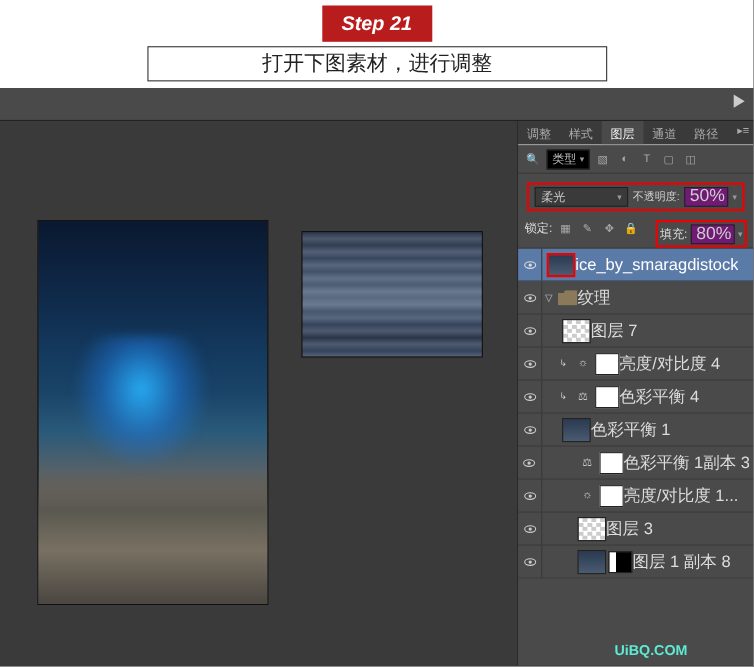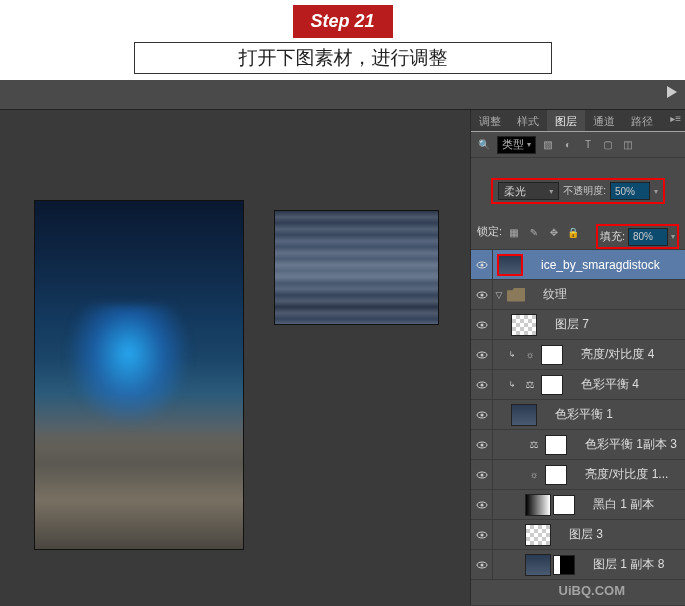--- a/index.html
+++ b/index.html
@@ -12,48 +12,48 @@
 .canvas1::after{content:"";position:absolute;bottom:0;left:0;width:100%;height:35%;background:linear-gradient(180deg,transparent,#5a5850 30%,#787062 60%,#4a4640)}
 .canvas2{position:absolute;top:130px;left:274px;width:165px;height:115px;background:linear-gradient(180deg,#2a3548 0%,#3a4a62 25%,#4a5a72 40%,#5a6a80 55%,#3a4a62 70%,#2a3548 85%,#3a4a62 100%);border:1px solid #111}
 .canvas2::before{content:"";position:absolute;inset:0;background:repeating-linear-gradient(180deg,transparent 0,rgba(200,210,230,.2) 6px,transparent 12px)}
 .panel{position:absolute;top:30px;right:0;width:215px;height:495px;background:#4a4a4a;border-left:1px solid #2a2a2a;font-size:11px;color:#ddd}
 .tabs{display:flex;background:#3a3a3a;height:22px;border-bottom:1px solid #a3a3a3}
 .tab{padding:4px 8px;font-size:11px;color:#aaa;cursor:pointer}
 .tab.active{background:#4a4a4a;color:#eee}
 .filter-row{display:flex;align-items:center;height:26px;padding:0 6px;gap:4px;border-bottom:1px solid #3a3a3a}
 .kind-sel{display:flex;align-items:center;gap:3px;background:#000000;border:1px solid #222;padding:1px 4px;height:18px;color:#bbb}
 .mini-ico{width:16px;height:16px;display:flex;align-items:center;justify-content:center;color:#aaa;font-size:10px}
-.blend-row{display:flex;align-items:center;height:26px;padding:3px 5px;gap:4px;border:2px solid #e00;margin:20px}
+.blend-row{display:flex;align-items:center;height:26px;padding:3px 5px;gap:4px;border:2px solid #e00;margin:8px}
 .blend-sel{flex:1;background:#3a3a3a;border:1px solid #222;height:18px;display:flex;align-items:center;padding:0 5px;justify-content:space-between;color:#ccc}
 .opac-lbl{font-size:10px;color:#ccc}
-.opac-val{background:#0c4a6e;border:1px solid #222;height:18px;width:40px;display:flex;align-items:center;padding:0 4px;color:#ccc;font-size:10px}
+.opac-val{background:#701a75;border:1px solid #222;height:18px;width:40px;display:flex;align-items:center;padding:0 4px;color:#ccc;font-size:16px}
 .lock-row{display:flex;height:26px;padding:0 6px;gap:4px;border-bottom:1px solid #3a3a3a}
 .lock-row .fill-box{border:2px solid #e00;display:flex;align-items:center;gap:3px;padding:1px 2px}
 .layers{overflow:hidden}
 .layer{display:flex;align-items:center;height:30px;border-bottom:1px solid #3a3a3a;padding-right:4px}
 .layer.sel{background:#5a7aa8}
 .eye{width:22px;display:flex;align-items:center;justify-content:center;border-right:1px solid #3a3a3a;height:100%;color:#ccc}
 .eye svg{width:12px;height:8px}
 .thumb{width:26px;height:22px;background:#888;border:1px solid #222;margin-left:4px;flex-shrink:0}
 .thumb.img{background:linear-gradient(180deg,#2a3a50,#4a5a70)}
 .thumb.chk{background:repeating-conic-gradient(#ccc 0 25%,#fff 0 50%) 0 0/8px 8px}
 .thumb.grad{background:linear-gradient(90deg,#000,#fff)}
 .thumb.rb{border:2px solid #e00}
 .mask{width:22px;height:20px;background:#fff;border:1px solid #222;margin-left:2px;flex-shrink:0}
 .mask.blk{background:linear-gradient(90deg,#fff 30%,#000 30%)}
 .adj-ico{width:18px;height:18px;margin-left:4px;display:flex;align-items:center;justify-content:center;color:#ccc;font-size:10px;flex-shrink:0}
-.lname{margin-left:18px;font-size:12px;color:#ddd;white-space:nowrap;overflow:hidden}
+.lname{margin-left:0;font-size:15px;color:#ddd;white-space:nowrap;overflow:hidden}
 .layer.sel .lname{color:#fff}
 .group-arr{width:12px;text-align:center;color:#bbb;font-size:9px}
 .gfold{width:18px;height:14px;background:#8a7a5a;margin-left:2px;flex-shrink:0;clip-path:polygon(0 20%,30% 20%,40% 0,100% 0,100% 100%,0 100%)}
 .indent{width:14px;flex-shrink:0}
 .link-ico{width:10px;font-size:8px;color:#ccc;text-align:center}
 .toolbar-top{position:absolute;top:0;right:0;width:685px;height:30px;background:#4a4a4a;border-bottom:1px solid #222}
 .toolbar-top .play{position:absolute;right:8px;top:6px;width:0;height:0;border-left:10px solid #ccc;border-top:6px solid transparent;border-bottom:6px solid transparent}
-.watermark{position:absolute;bottom:8px;right:60px;color:#a3a3a3;font-size:13px;font-weight:bold}
+.watermark{position:absolute;bottom:8px;right:60px;color:#5eead4;font-size:13px;font-weight:bold}
 .chev{font-size:8px;color:#999}
 .panel-menu{position:absolute;top:3px;right:4px;color:#aaa;font-size:10px}
 </style>
 </head>
 <body>
 
 <div class="step-badge">Step 21</div>
 <div class="desc-box">打开下图素材，进行调整</div>
 
 <div class="ps-area">
@@ -213,33 +213,20 @@
               <circle cx="6" cy="4" r="1.5" fill="#ccc"></circle>
             </svg>
           </div>
         <div class="indent"></div>
           <div class="indent"></div>
         <span class="adj-ico">☼</span>
         <div class="mask"></div>
         <div class="lname">亮度/对比度 1...</div>
       </div>
 
-      <div class="layer">
-        <div class="eye">
-            <svg viewBox="0 0 12 8">
-              <ellipse cx="6" cy="4" rx="5" ry="3" fill="none" stroke="#ccc"></ellipse>
-              <circle cx="6" cy="4" r="1.5" fill="#ccc"></circle>
-            </svg>
-          </div>
-        <div class="indent"></div>
-          <div class="indent"></div>
-        <div class="thumb grad"></div>
-        <div class="mask"></div>
-        <div class="lname">黑白 1 副本</div>
-      </div>
 
       <div class="layer">
         <div class="eye">
             <svg viewBox="0 0 12 8">
               <ellipse cx="6" cy="4" rx="5" ry="3" fill="none" stroke="#ccc"></ellipse>
               <circle cx="6" cy="4" r="1.5" fill="#ccc"></circle>
             </svg>
           </div>
         <div class="indent"></div>
           <div class="indent"></div>

